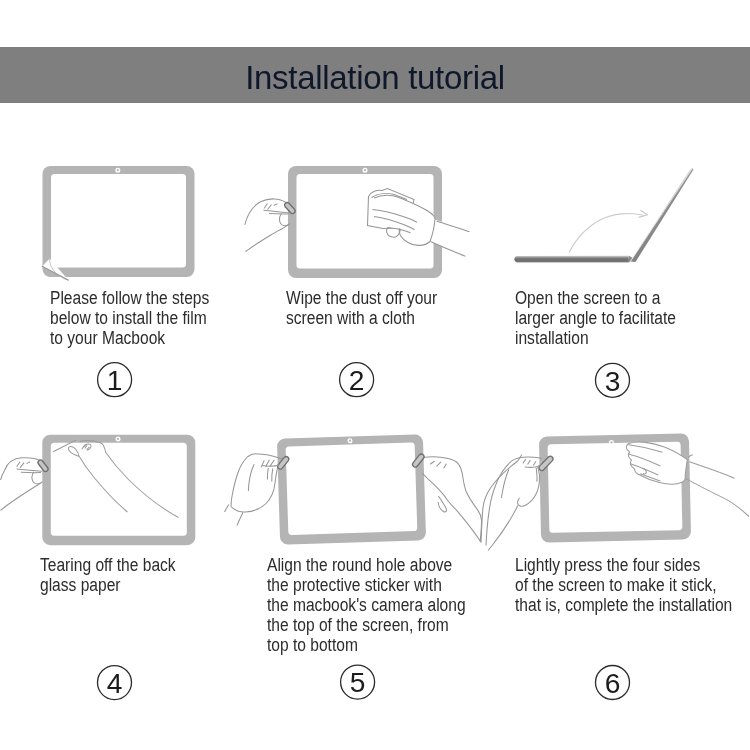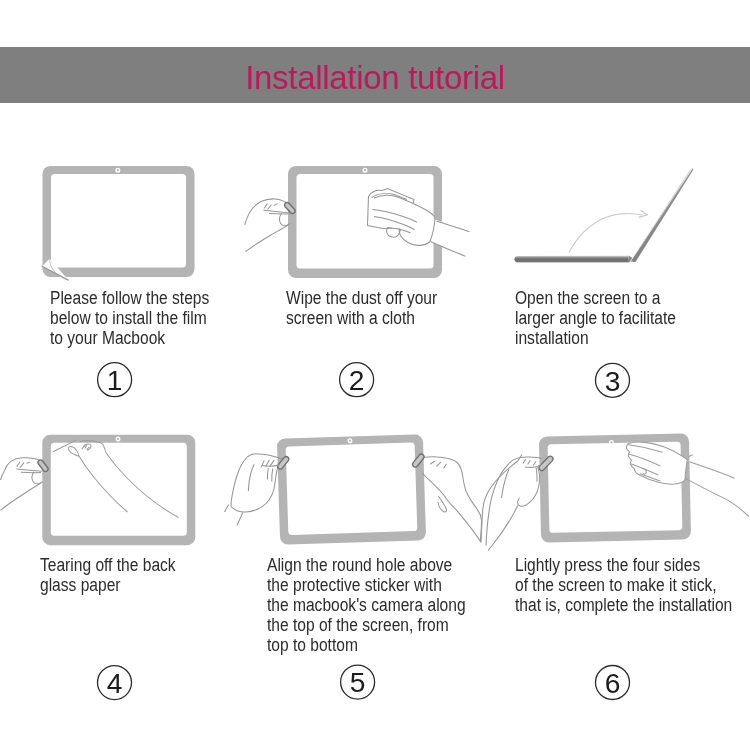--- a/index.html
+++ b/index.html
@@ -1,20 +1,20 @@
 <!DOCTYPE html>
 <html><head>
 <meta charset="utf-8">
 <style>
   html,body{margin:0;padding:0;}
   body{width:750px;height:750px;background:#fff;position:relative;overflow:hidden;
        font-family:"Liberation Sans",sans-serif;}
   .hdr{position:absolute;left:0;top:47px;width:750px;height:56px;background:#7f7f7f;}
   .hdrtxt{position:absolute;left:0;top:47px;width:750px;height:56px;line-height:61.1px;
-       text-align:center;color:#be185d;font-size:33px;letter-spacing:-0.3px;}
+       text-align:center;color:#0f172a;font-size:33px;letter-spacing:-0.3px;}
   .cap{position:absolute;font-size:18px;line-height:20px;color:#2c2c2c;white-space:nowrap;
        transform:scaleX(0.865);transform-origin:left top;}
   svg{position:absolute;left:0;top:0;}
 </style>
 </head>
 <body>
 <div class="hdr"></div>
 <div class="hdrtxt">Installation tutorial</div>
 
 <svg width="750" height="750" viewBox="0 0 750 750" fill="none">

